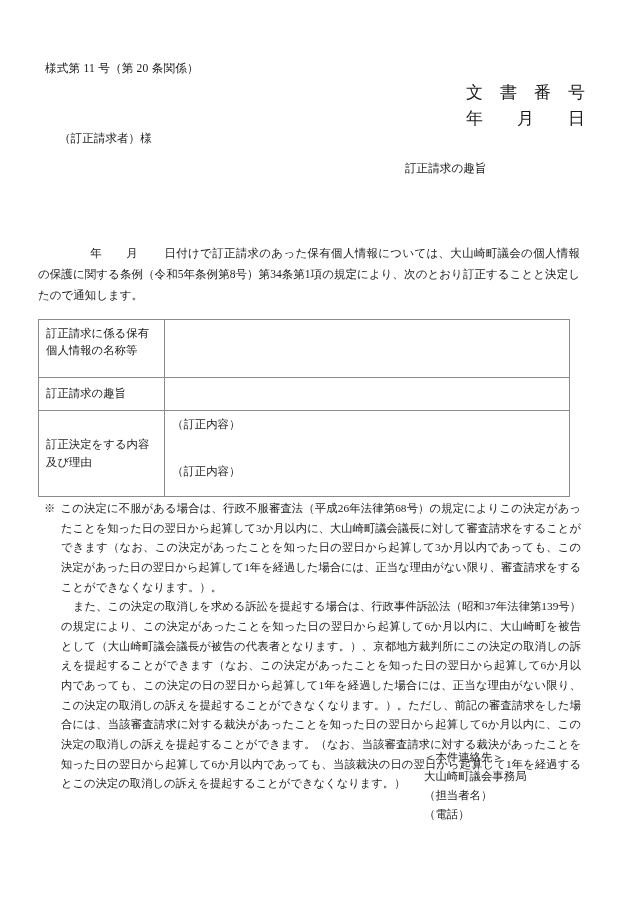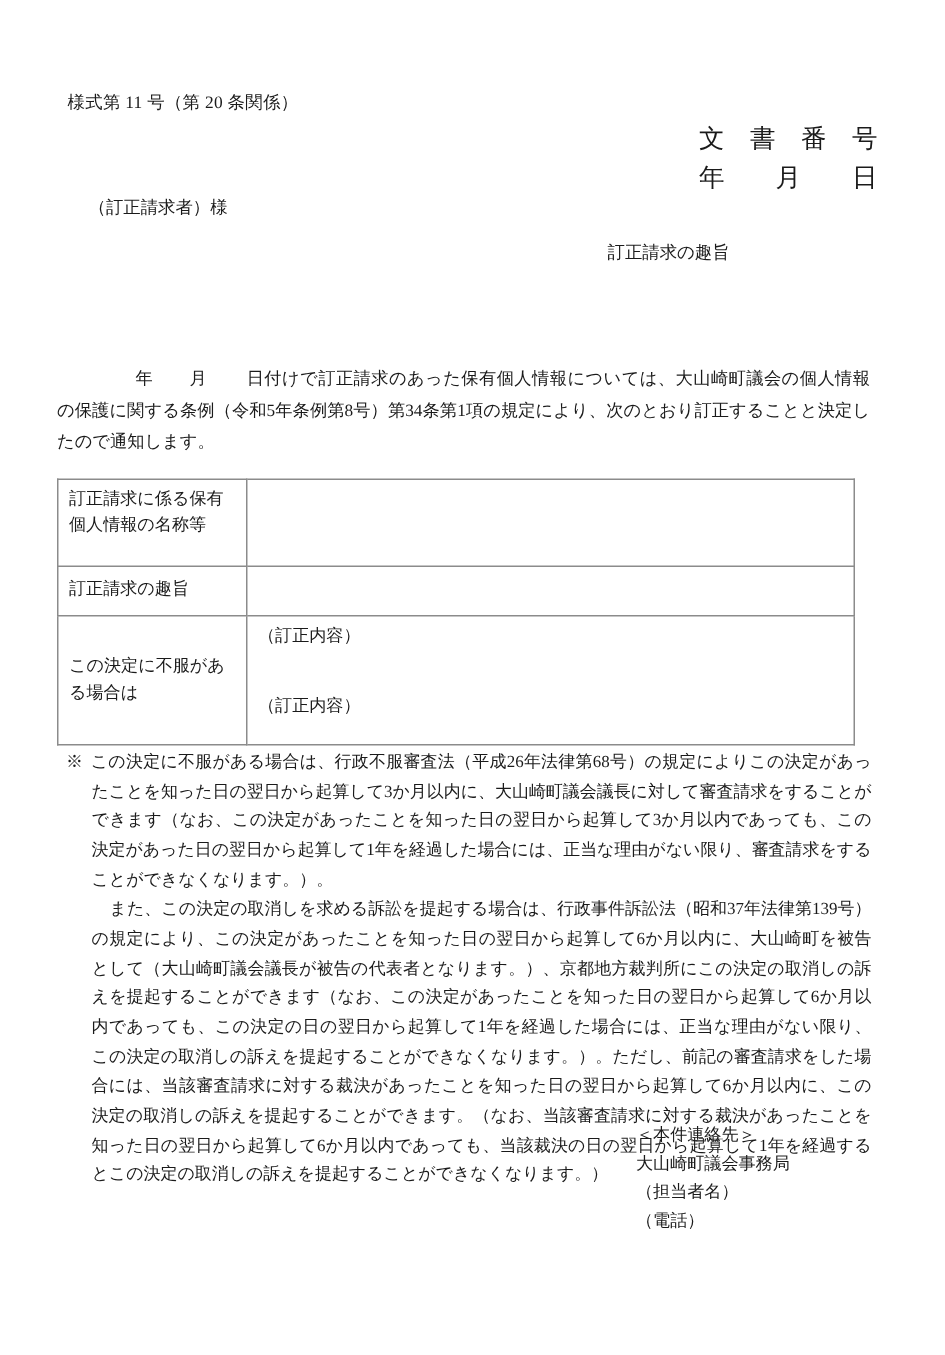--- a/index.html
+++ b/index.html
@@ -173,21 +173,21 @@
     <tbody>
       <tr class="row1">
         <td class="label">訂正請求に係る保有個人情報の名称等</td>
         <td class="value"></td>
       </tr>
       <tr class="row2">
         <td class="label label-mid">訂正請求の趣旨</td>
         <td class="value"></td>
       </tr>
       <tr class="row3">
-        <td class="label label-mid">この決定に不服がある場合は</td>
+        <td class="label label-mid">訂正決定をする内容及び理由</td>
         <td class="value value-stack">
           <span class="line-1">（訂正内容）</span>
           <span class="line-2">（訂正内容）</span>
         </td>
       </tr>
     </tbody>
   </table>
 
   <div class="notes">
     <p class="para-1"><span class="note-mark">※</span><span>この決定に不服がある場合は、行政不服審査法（平成26年法律第68号）の規定によりこの決定があったことを知った日の翌日から起算して3か月以内に、大山崎町議会議長に対して審査請求をすることができます（なお、この決定があったことを知った日の翌日から起算して3か月以内であっても、この決定があった日の翌日から起算して1年を経過した場合には、正当な理由がない限り、審査請求をすることができなくなります。）。</span></p>

